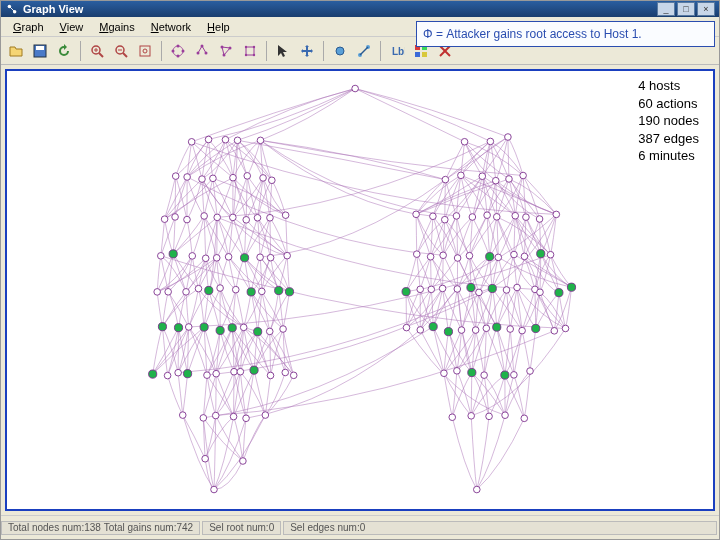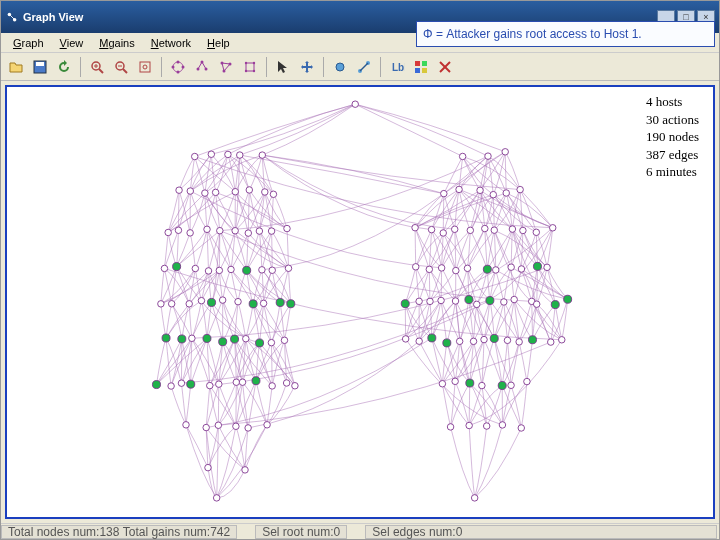--- a/index.html
+++ b/index.html
@@ -13,21 +13,21 @@
   }
   .window {
     width: 720px;
     height: 540px;
     background: #ece9d8;
     border: 1px solid #999;
     display: flex;
     flex-direction: column;
   }
   .titlebar {
-    height: 32px;
+    height: 16px;
     background: linear-gradient(to bottom, #2a5ea0, #1a3d6e);
     color: #fff;
     display: flex;
     align-items: center;
     padding: 0 4px;
     font-size: 11px;
   }
   .titlebar .ticon {
     width: 14px; height: 14px;
     margin-right: 4px;
@@ -103,34 +103,33 @@
     width: 100%; height: 100%;
     background: #fff;
     border: 2px solid #1a3fbf;
     position: relative;
     overflow: hidden;
   }
   .stats-box {
     position: absolute;
     top: 6px; right: 14px;
     font-size: 13px;
-    font-family: Liberation Serif, serif;
+    font-family: Liberation Sans, sans-serif;
     color: #000;
     line-height: 1.35;
     z-index: 4;
   }
   .statusbar {
-    height: 16px;
+    height: 24px;
     background: #ece9d8;
     border-top: 1px solid #ccc;
     display: flex;
     align-items: center;
-    font-size: 12px;
+    font-size: 10px;
     color: #555;
-    gap: 16px;
   }
   .statusbar .cell {
     border: 1px solid #bbb;
     background: #e4e1d4;
     padding: 1px 6px;
     margin-right: 2px;
     height: 14px;
     display: flex; align-items: center;
   }
   .graph-svg {
@@ -986,21 +985,21 @@
             <circle cx="499.05270919067215" cy="353.64156378600825" r="3.4" fill="#ffffff" stroke="#7a2d8b" stroke-width="0.9"></circle>
             <circle cx="518.770267489712" cy="356.8363683127572" r="3.4" fill="#ffffff" stroke="#7a2d8b" stroke-width="0.9"></circle>
             <circle cx="190.88518518518518" cy="398.3484825102881" r="3.4" fill="#ffffff" stroke="#7a2d8b" stroke-width="0.9"></circle>
             <circle cx="229.67167352537723" cy="400.69452160493825" r="3.4" fill="#ffffff" stroke="#7a2d8b" stroke-width="0.9"></circle>
             <circle cx="200" cy="430" r="3.4" fill="#ffffff" stroke="#7a2d8b" stroke-width="0.9"></circle>
             <circle cx="470" cy="430" r="3.4" fill="#ffffff" stroke="#7a2d8b" stroke-width="0.9"></circle>
           </g>
         </svg>
       <div class="stats-box">
         <div>4 hosts</div>
-        <div>30 actions</div>
+        <div>60 actions</div>
         <div>190 nodes</div>
         <div>387 edges</div>
         <div>6 minutes</div>
       </div>
     </div>
   </div>
 
   <div class="statusbar">
     <div class="cell">
       <span>Total nodes num:</span><span>138</span>

